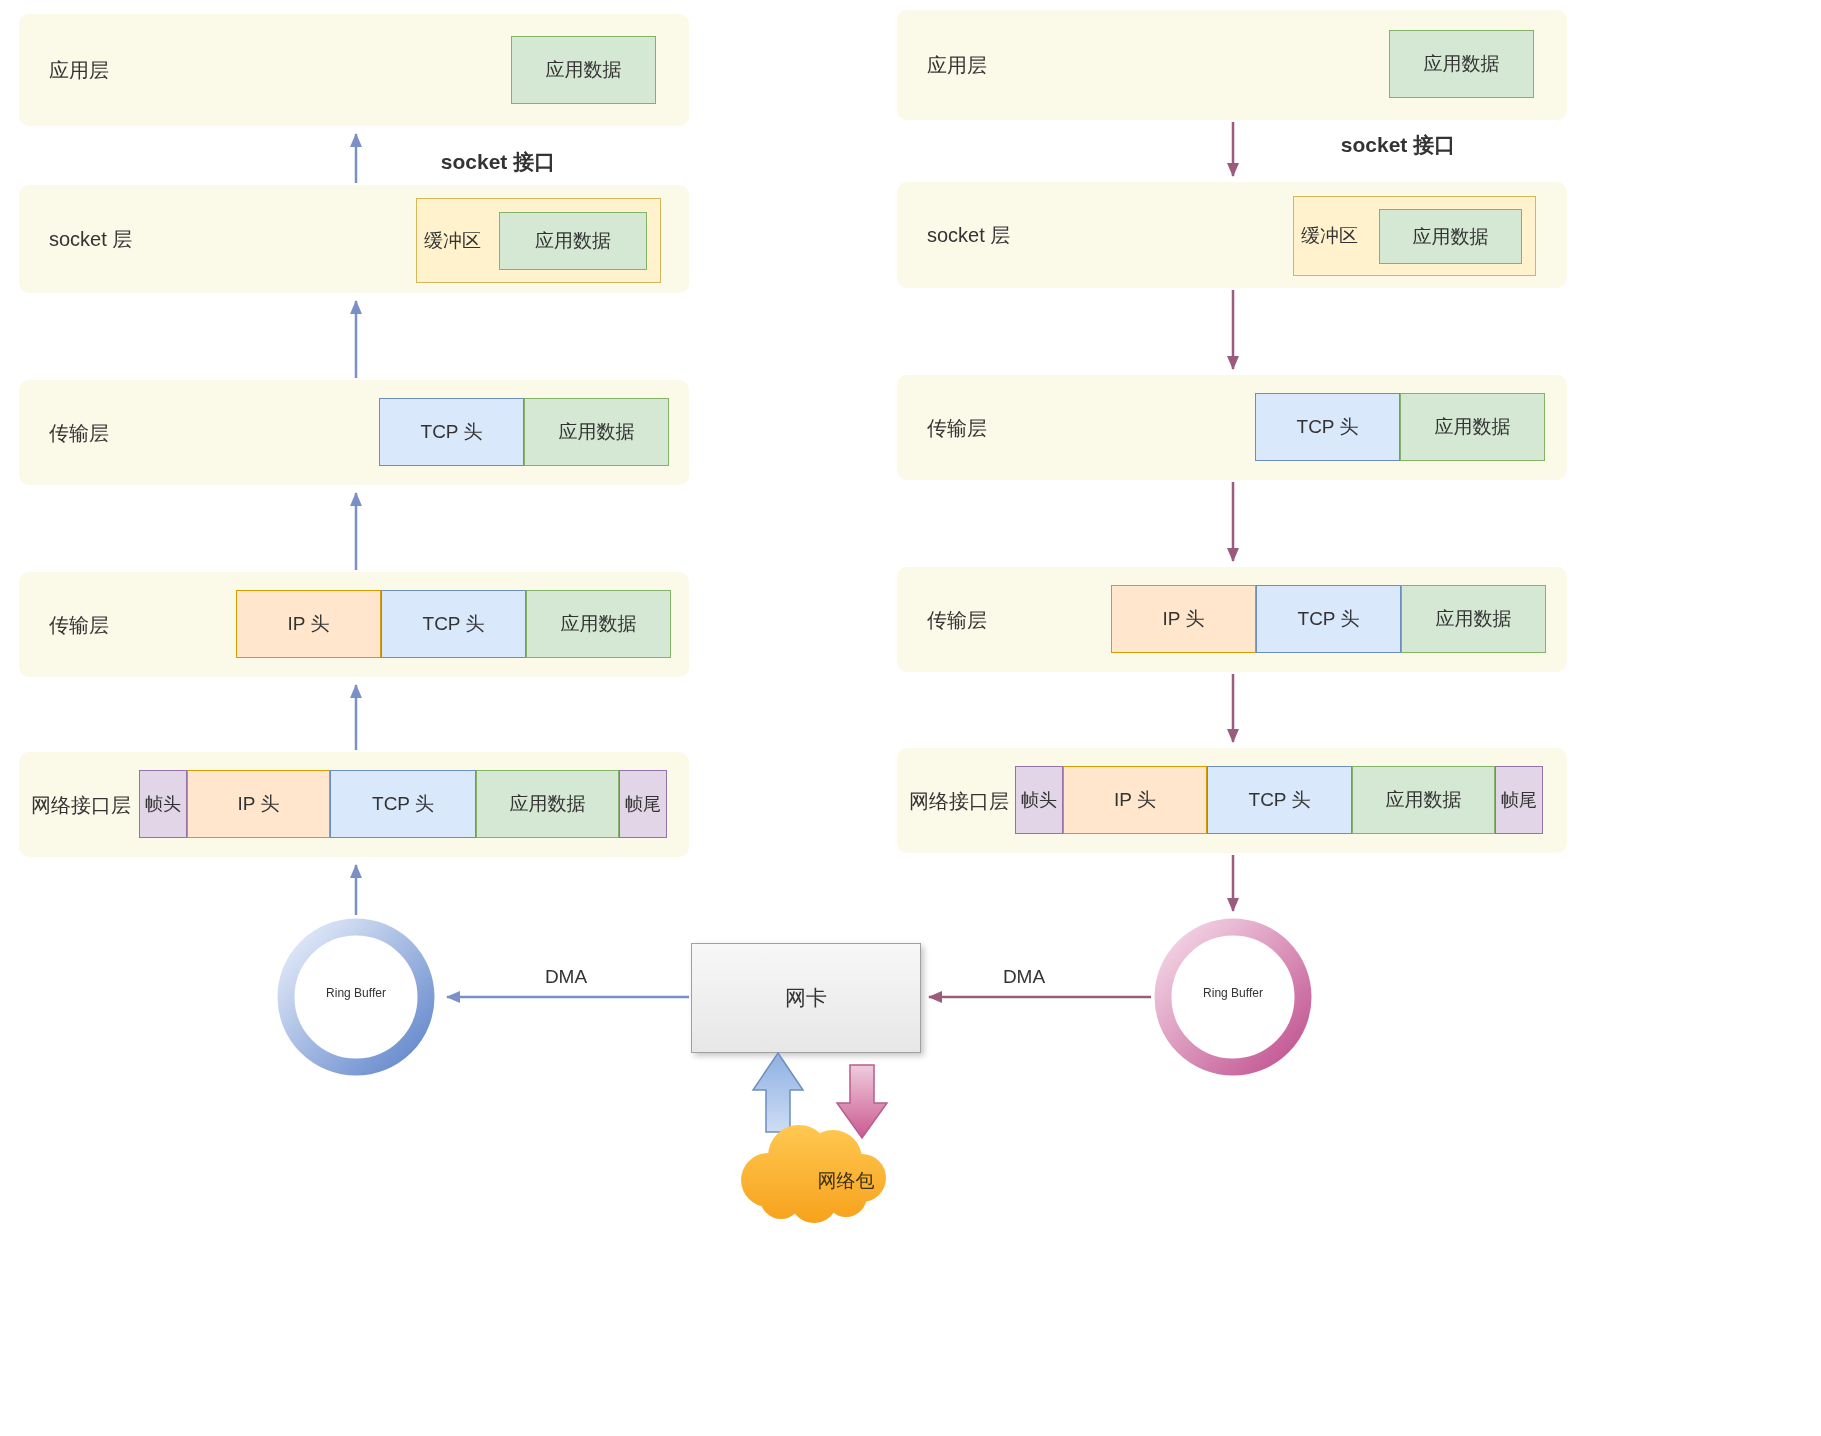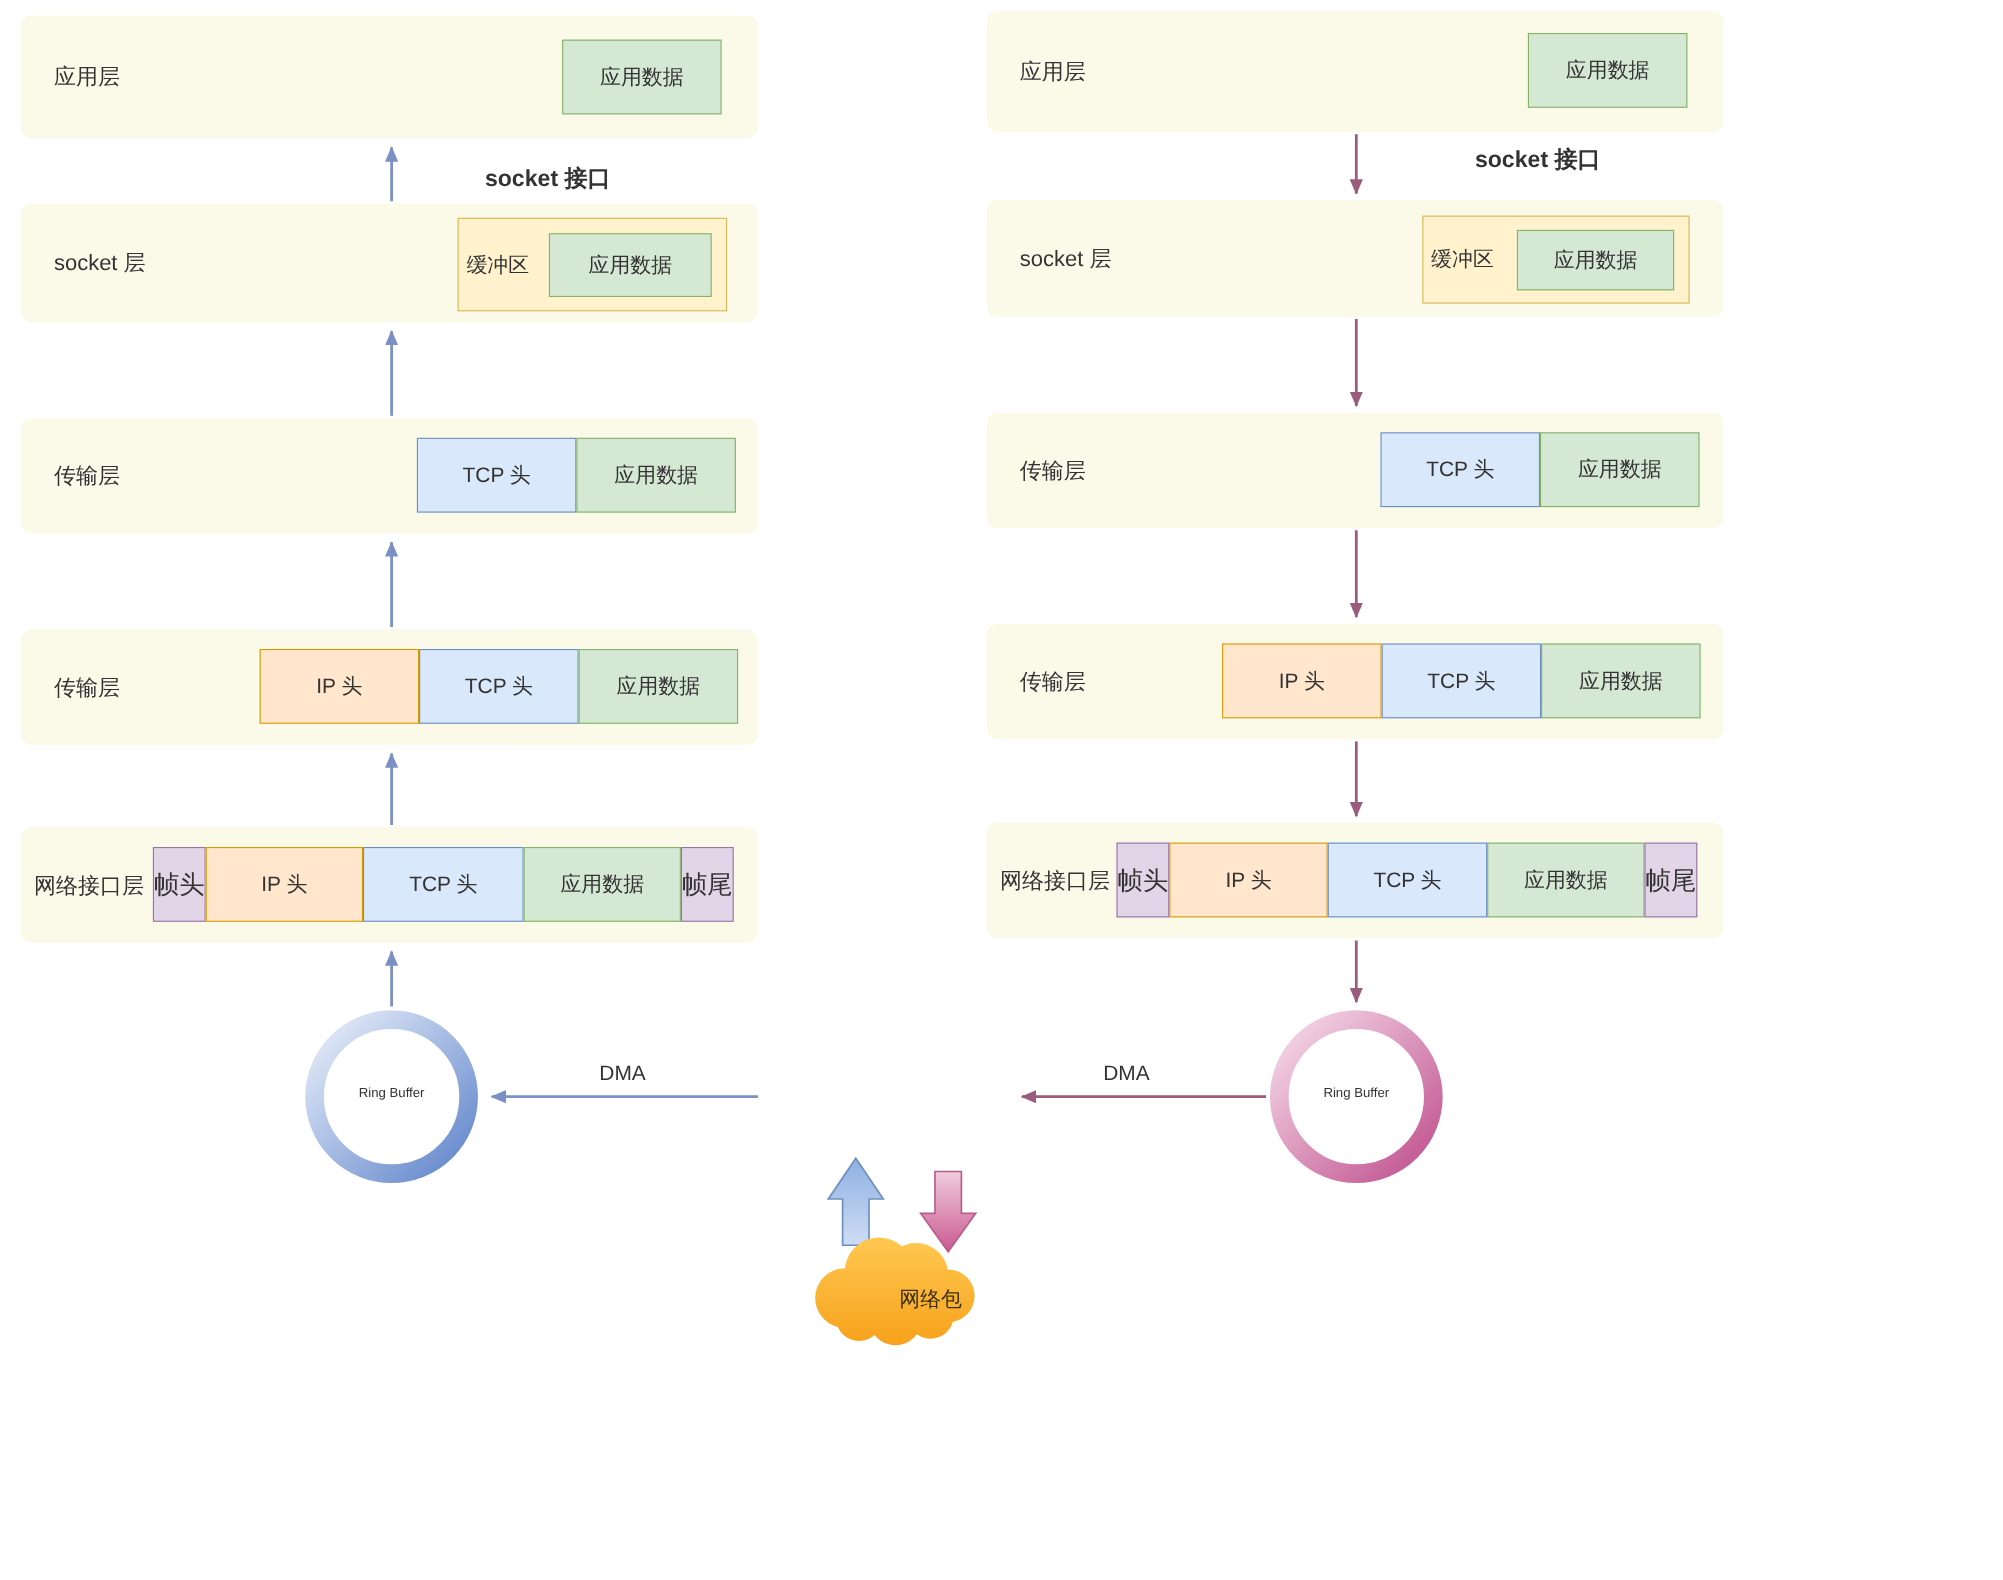--- a/index.html
+++ b/index.html
@@ -11,21 +11,21 @@
   .row-label { position:absolute; left:30px; top:50%; transform:translateY(-50%); font-size:20px; color:#333; white-space:nowrap; }
   .row-label.tight { left:12px; }
 
   .box { position:absolute; display:flex; align-items:center; justify-content:center;
          font-size:19px; color:#333; border:1px solid #999; z-index:2; white-space:nowrap; }
   .box.green  { background:#d5e8d4; border-color:#82b366; }
   .box.yellow { background:#fff2cc; border-color:#d6b656; }
   .box.blue   { background:#dae8fc; border-color:#6c8ebf; }
   .box.orange { background:#ffe6cc; border-color:#d79b00; }
   .box.purple { background:#e1d5e7; border-color:#9673a6; }
-  .box.small  { font-size:23px; }
+  .box.small  { font-size:18px; }
 
   .buffer { display:block; }
   .buffer-label { position:absolute; left:7px; top:50%; transform:translateY(-50%); font-size:19px; }
 
   .overlay { position:absolute; left:0; top:0; z-index:3; pointer-events:none; }
 
   .float-label { position:absolute; z-index:4; text-align:center; color:#333; }
   .socket-if { font-size:21px; font-weight:bold; }
   .dma-label { font-size:19px; }
   .rb-label  { font-size:12px; }
@@ -114,20 +114,21 @@
     <div class="box purple small" style="left:118px;top:18px;width:48px;height:68px">帧头</div>
     <div class="box orange" style="left:166px;top:18px;width:144px;height:68px">IP 头</div>
     <div class="box blue" style="left:310px;top:18px;width:145px;height:68px">TCP 头</div>
     <div class="box green" style="left:455px;top:18px;width:143px;height:68px">应用数据</div>
     <div class="box purple small" style="left:598px;top:18px;width:48px;height:68px">帧尾</div>
   </div>
 
   <div class="float-label rb-label" style="left:1142px;top:986px;width:160px">Ring Buffer</div>
   <div class="float-label dma-label" style="left:978px;top:966px;width:70px">DMA</div>
 
+  <div class="nic-box">网卡</div>
   <div class="float-label cloud-label" style="left:792px;top:1168px;width:86px">网络包</div>
 
   <svg class="overlay" width="1821" height="1436" viewBox="0 0 1821 1436">
     <defs>
       <linearGradient id="ringBlue" x1="0" y1="0" x2="1" y2="1">
         <stop offset="0" stop-color="#e9effa"></stop>
           <stop offset="1" stop-color="#5f84ca"></stop>
       </linearGradient>
       <linearGradient id="ringPink" x1="0" y1="0" x2="1" y2="1">
         <stop offset="0" stop-color="#f6dcea"></stop>

